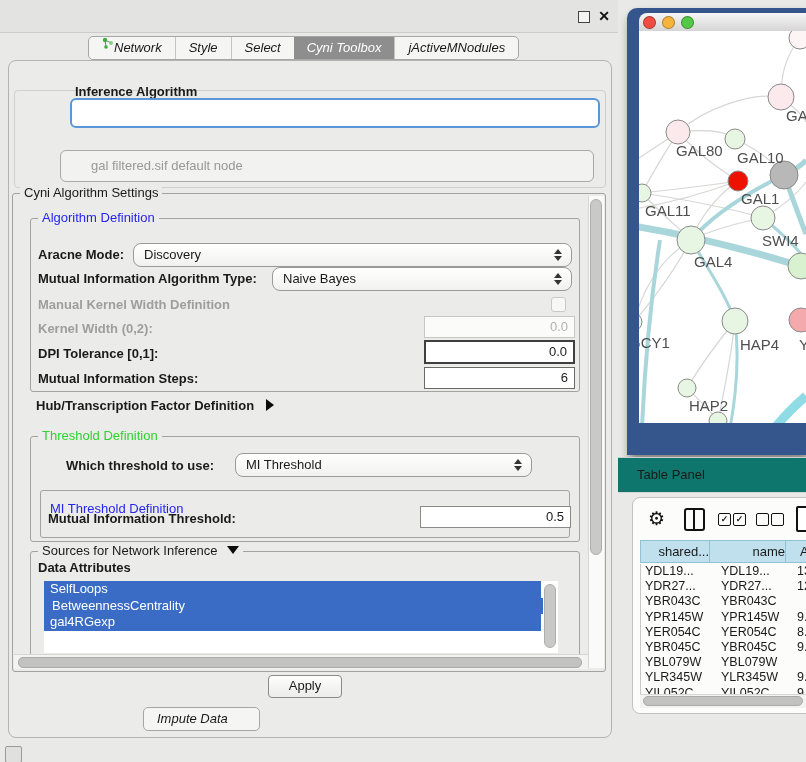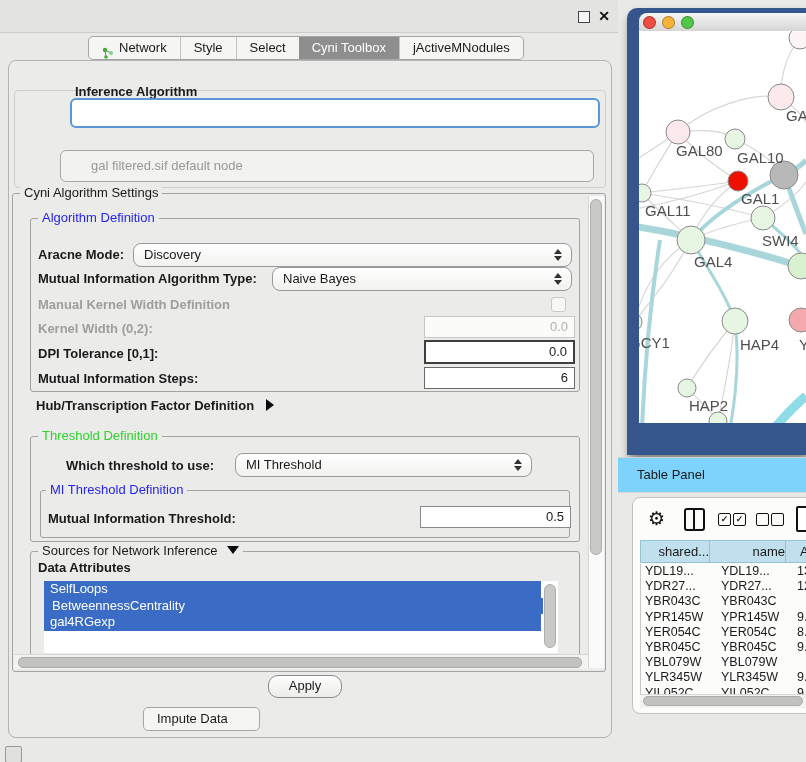--- a/index.html
+++ b/index.html
@@ -6,21 +6,21 @@
   #page{position:relative;width:806px;height:762px;background:#e9e9e7;overflow:hidden;
         font-family:"Liberation Sans",sans-serif;font-size:13px;color:#1a1a1a;}
   .abs{position:absolute;}
   
   .titlebar{left:0;top:0;width:618px;height:32px;background:#e3e3e1;border-bottom:1px solid #cccccb;}
   .titlebar .t{position:absolute;left:10px;top:0;line-height:32px;}
   .float-btn{position:absolute;right:28px;top:11px;width:10px;height:10px;border:1.5px solid #444;background:#f4f4f4;}
   .close-btn{position:absolute;right:8px;top:8px;font-weight:bold;font-size:14px;color:#111;}
   .tabbar{display:flex;align-items:stretch;height:22px;border:1px solid #a6a6a6;border-radius:5px;
           background:#f5f5f3;overflow:hidden;}
-  .tab{padding:0 13px;line-height:22px;white-space:nowrap;border-left:1px solid #c4c4c2;display:flex;align-items:flex-end;gap:5px;}
+  .tab{padding:0 13px;line-height:22px;white-space:nowrap;border-left:1px solid #c4c4c2;display:flex;align-items:flex-start;font-style:italic;}
   .tab:first-child{border-left:none;}
   .tab.sel{background:#8e8e8e;color:#fff;border-left:none;}
   .mainpanel{left:8px;top:60px;width:602px;height:676px;background:#ebebe9;border:1px solid #b3b3b1;border-radius:8px;}
   
   .ghostbox{border:1px solid #cfcfcd;border-radius:4px;}
   .ghostcombo1{border:2px solid #5a96d8;border-radius:6px;background:#fff;}
   .ghostcombo2{border:1px solid #a8a8a6;border-radius:6px;background:#f2f2f0;color:#989896;}
   
   .popup{left:44px;top:57px;width:537px;height:116px;background:rgba(255,255,255,0.93);
          border:1px solid #c6c6c4;border-radius:0 0 9px 9px;box-shadow:0 4px 10px rgba(0,0,0,0.28);z-index:5;}
@@ -48,31 +48,31 @@
   .tri-right{display:inline-block;width:0;height:0;border-top:6px solid transparent;border-bottom:6px solid transparent;border-left:8px solid #0a0a0a;vertical-align:-1px;}
   .tri-down{display:inline-block;width:0;height:0;border-left:6px solid transparent;border-right:6px solid transparent;border-top:8px solid #0a0a0a;vertical-align:1px;}
   
   .vtrack{background:#fafafa;border-left:1px solid #d6d6d4;}
   .vthumb{background:#c9c9c7;border:1px solid #aeaeac;border-radius:6px;}
   .htrack{background:#f3f3f1;border-top:1px solid #d6d6d4;}
   .hthumb{background:#c2c2c0;border:1px solid #aaaaa8;border-radius:5px;}
   
   .attr-list{background:#fff;}
   .attr-row{height:16.5px;line-height:16.5px;background:#3a6cc5;color:#fff;padding-left:6px;}
-  .apply{border:1px solid #8a8a88;border-radius:10px;background:linear-gradient(#fdfdfd,#ececea);
+  .apply{border:1px solid #8a8a88;border-radius:4px;background:linear-gradient(#fdfdfd,#ececea);
          text-align:center;line-height:20px;}
   
   .netframe{left:627px;top:8px;width:179px;height:447px;background:#35568c;border-top-left-radius:10px;
             box-shadow:2px 6px 10px rgba(0,0,0,0.45);}
   .nettitle{position:absolute;left:12px;top:5px;right:0;height:18px;border-top-left-radius:8px;
             background:linear-gradient(#f6f6f6,#d5d5d5);}
   .light{position:absolute;top:2.5px;width:13px;height:13px;border-radius:50%;border:1px solid rgba(0,0,0,0.3);box-sizing:border-box;}
   .netcanvas{position:absolute;left:12px;top:23px;right:0;height:392px;background:#fff;overflow:hidden;}
   
-  .tp-bar{left:618px;top:457px;width:188px;height:34px;background:#7dd3fc;border-top:1px solid #d0d0ce;border-bottom:1px solid #d6d6d4;}
+  .tp-bar{left:618px;top:457px;width:188px;height:34px;background:#0f766e;border-top:1px solid #d0d0ce;border-bottom:1px solid #d6d6d4;}
   .tp-bar .t{position:absolute;left:19px;line-height:34px;}
   .tp-body{left:632px;top:497px;width:190px;height:215px;background:#fcfcfb;border:1px solid #c2c2c0;border-radius:8px;}
   .gear{font-size:19px;line-height:19px;color:#111;}
   .colicon{width:17px;height:19px;border:2px solid #111;border-radius:3px;}
   .colicon i{position:absolute;left:7px;top:0;bottom:0;width:2px;background:#111;}
   .cb{width:11px;height:11px;border:1.5px solid #111;border-radius:2px;font-size:9px;line-height:11px;text-align:center;font-weight:bold;}
   .pageicon{width:18px;height:22px;border:2px solid #111;border-radius:2px;background:#fff;}
   .th{background:#bfe0ec;border:1px solid #93c3d3;text-align:right;line-height:21px;overflow:hidden;white-space:nowrap;}
   .trow{display:flex;height:15.2px;line-height:15.2px;font-size:12.5px;}
   .trow span{overflow:hidden;white-space:nowrap;}
@@ -168,21 +168,21 @@
   <div class="abs group" style="left:30px;top:436px;width:548px;height:104px;"></div>
   <span class="legend green" style="left:38px;top:429px;">Threshold Definition</span>
 
   <span class="abs blabel" style="left:66px;top:458px;">Which threshold to use:</span>
   <div class="abs combo" style="left:235px;top:453px;width:295px;height:22px;">
     <span class="v">MI Threshold</span>
     <span class="spin"></span>
   </div>
 
   <div class="abs group" style="left:40px;top:490px;width:528px;height:46px;"></div>
-  <span class="legend blue" style="left:46px;top:483px;text-align:center;">MI Threshold Definition</span>
+  <span class="legend blue" style="left:46px;top:502px;text-align:center;">MI Threshold Definition</span>
   <span class="abs blabel" style="left:48px;top:511px;">Mutual Information Threshold:</span>
   <div class="abs field norm" style="left:420px;top:506px;width:143px;height:20px;border-color:#8a8a88;">0.5</div>
 
   <div class="abs group" style="left:30px;top:551px;width:548px;height:104px;"></div>
   <span class="legend" style="left:38px;top:544px;">
     <span>Sources for Network Inference</span>
     <span class="tri-down" style="margin-left:6px;"></span>
   </span>
   <span class="abs blabel" style="left:38px;top:560px;">Data Attributes</span>
 

